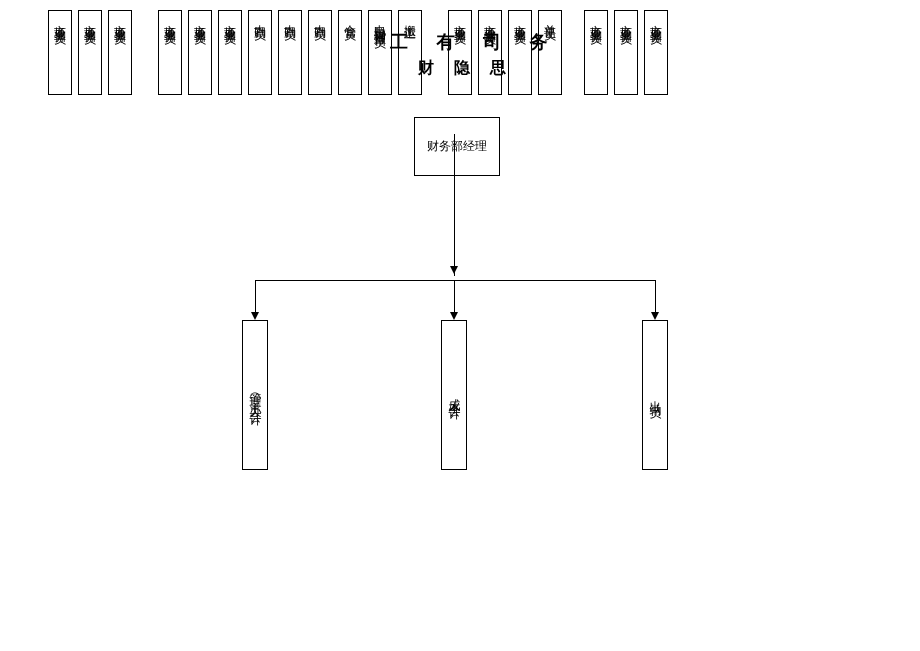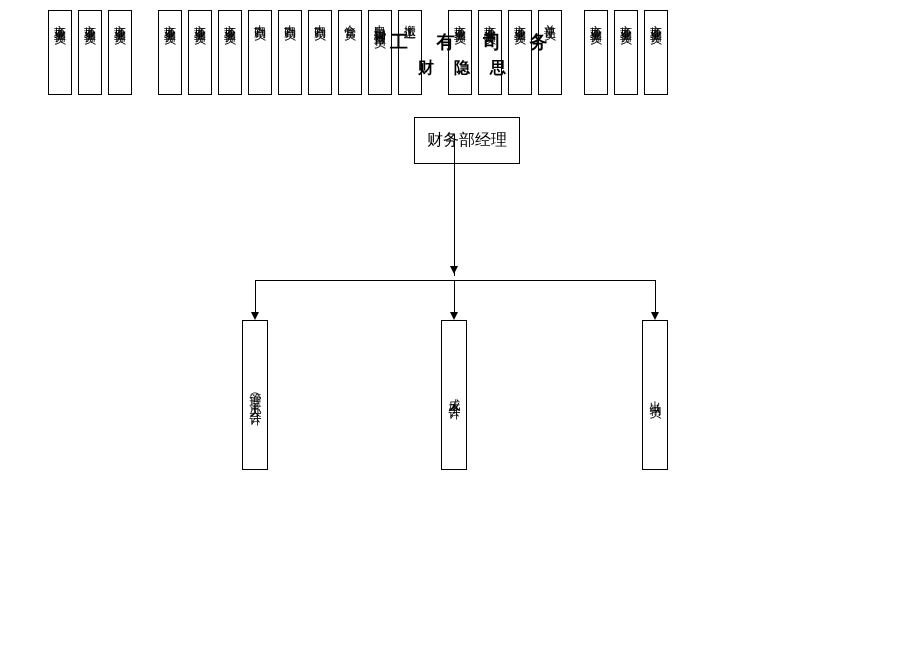--- a/index.html
+++ b/index.html
@@ -50,22 +50,22 @@
       left: 418px;
       font-size: 16px;
       font-weight: bold;
       letter-spacing: 8px;
     }
     .manager-box {
       position: absolute;
       top: 117px;
       left: 414px;
       border: 1px solid #000;
-      font-size: 16px;
-      padding: 12px 12px;
+      font-size: 12px;
+      padding: 20px 12px;
       background: #fff;
     }
     .org-line {
       position: absolute;
       background: #000;
     }
     .arrowhead {
       position: absolute;
       width: 0;
       height: 0;

